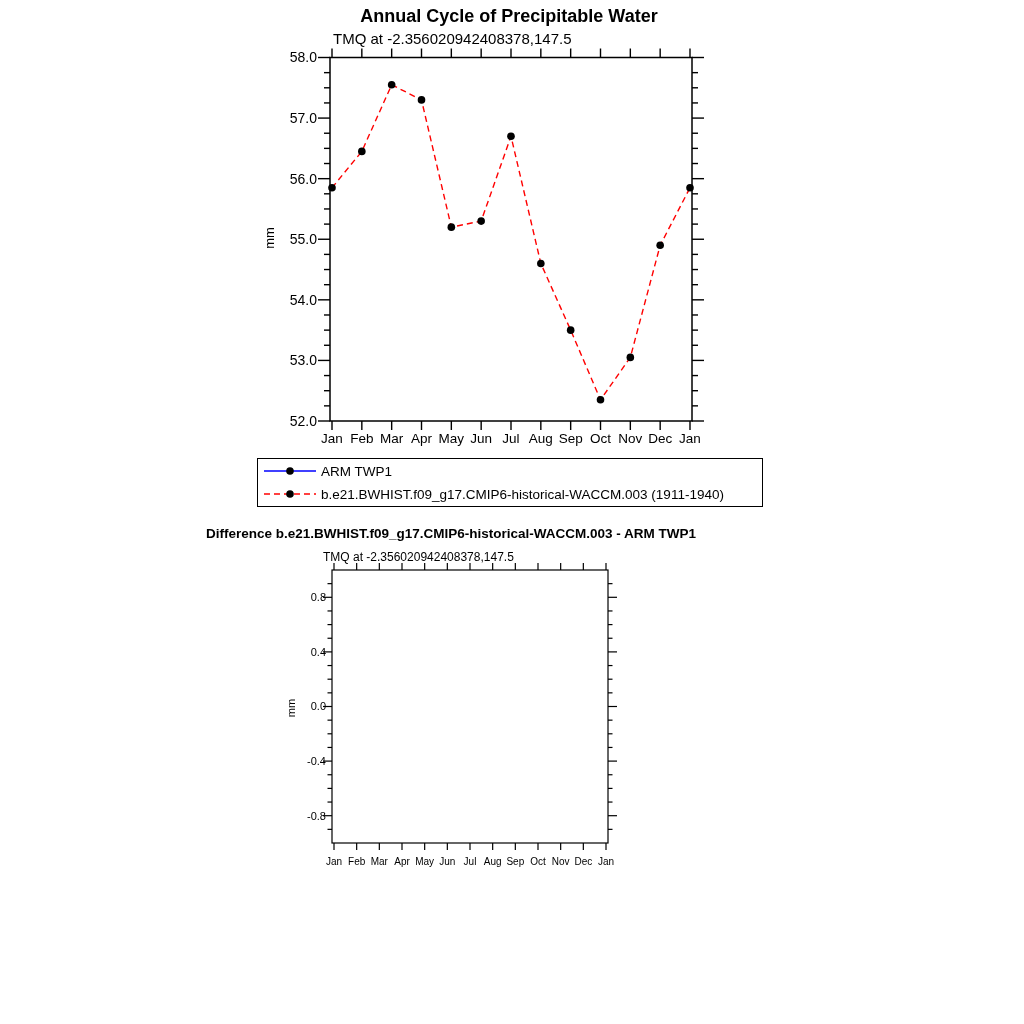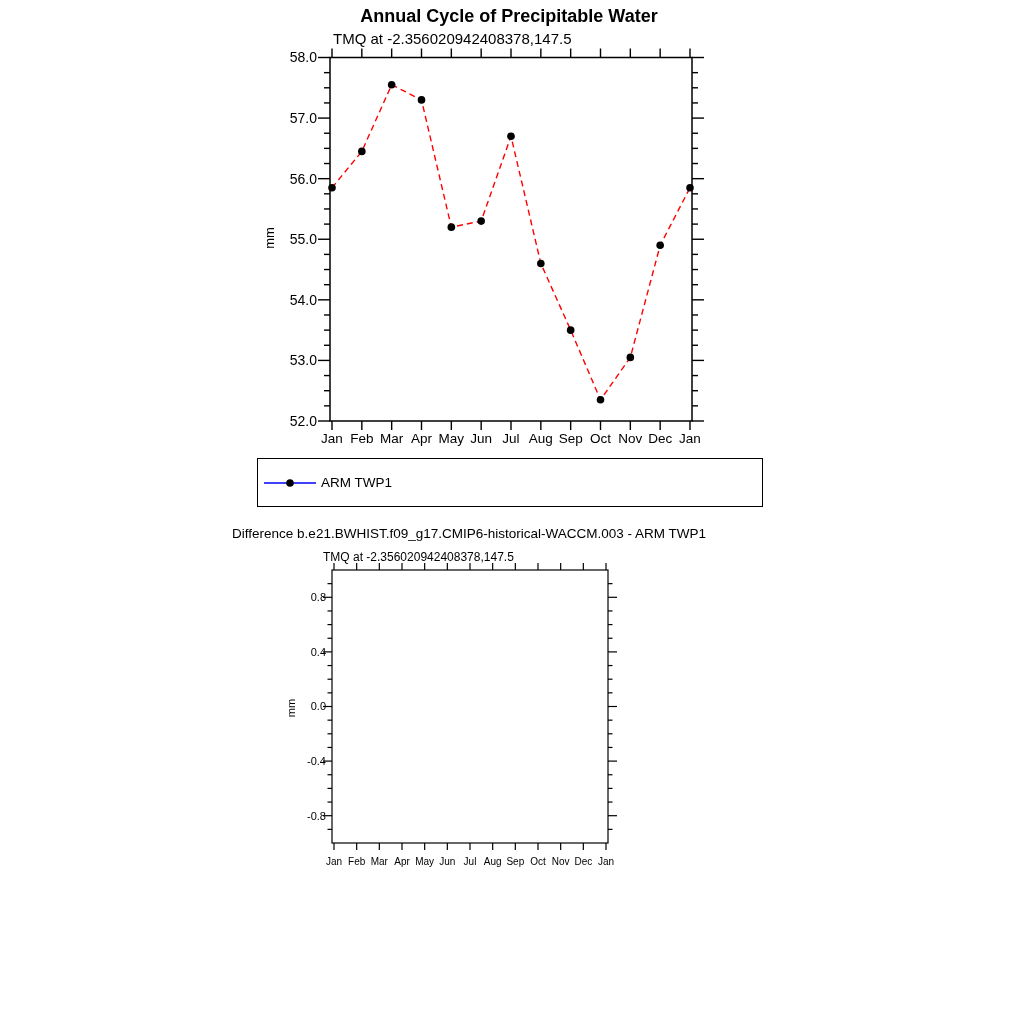--- a/index.html
+++ b/index.html
@@ -29,21 +29,21 @@
   .legend {
     left: 257px; top: 458px; width: 506px; height: 49px;
     border: 1px solid #000000; box-sizing: border-box;
     display: flex; flex-direction: column; justify-content: center;
     padding-left: 5px; background: #ffffff;
   }
   .legend-row { display: flex; align-items: center; height: 23px; }
   .legend-label { font-size: 13.5px; margin-left: 2px; white-space: nowrap; }
   .bottom-title {
     left: 206px; top: 526px; width: 500px;
-    text-align: right; font-size: 13.5px; font-weight: normal; white-space: nowrap;
+    text-align: left; font-size: 13.5px; font-weight: bold; white-space: nowrap;
   }
   .bottom-subtitle { left: 323px; top: 550px; font-size: 12px; white-space: nowrap; }
   .ylab-bottom {
     left: 270px; top: 701px; width: 44px; height: 14px;
     text-align: center; font-size: 11px;
     transform: rotate(-90deg);
   }
 </style>
 </head>
 <body>
@@ -252,19 +252,26 @@
   <div class="abs ylab-top">mm</div>
 
   <div class="abs legend">
     <div class="legend-row">
       <svg width="56" height="14">
         <line x1="1" y1="7" x2="53" y2="7" stroke="#0000ff" stroke-width="1.4"></line>
         <circle cx="27" cy="7" r="3.8" fill="#000000"></circle>
       </svg>
       <span class="legend-label">ARM TWP1</span>
     </div>
+    <div class="legend-row">
+      <svg width="56" height="14">
+        <line x1="1" y1="7" x2="53" y2="7" stroke="#ff0000" stroke-width="1.4" stroke-dasharray="6,4"></line>
+        <circle cx="27" cy="7" r="3.8" fill="#000000"></circle>
+      </svg>
+      <span class="legend-label">b.e21.BWHIST.f09_g17.CMIP6-historical-WACCM.003 (1911-1940)</span>
+    </div>
   </div>
 
   <div class="abs bottom-title">Difference b.e21.BWHIST.f09_g17.CMIP6-historical-WACCM.003 - ARM TWP1</div>
   <div class="abs bottom-subtitle">TMQ at -2.356020942408378,147.5</div>
   <div class="abs ylab-bottom">mm</div>
 
 </div>
 
 </body></html>

